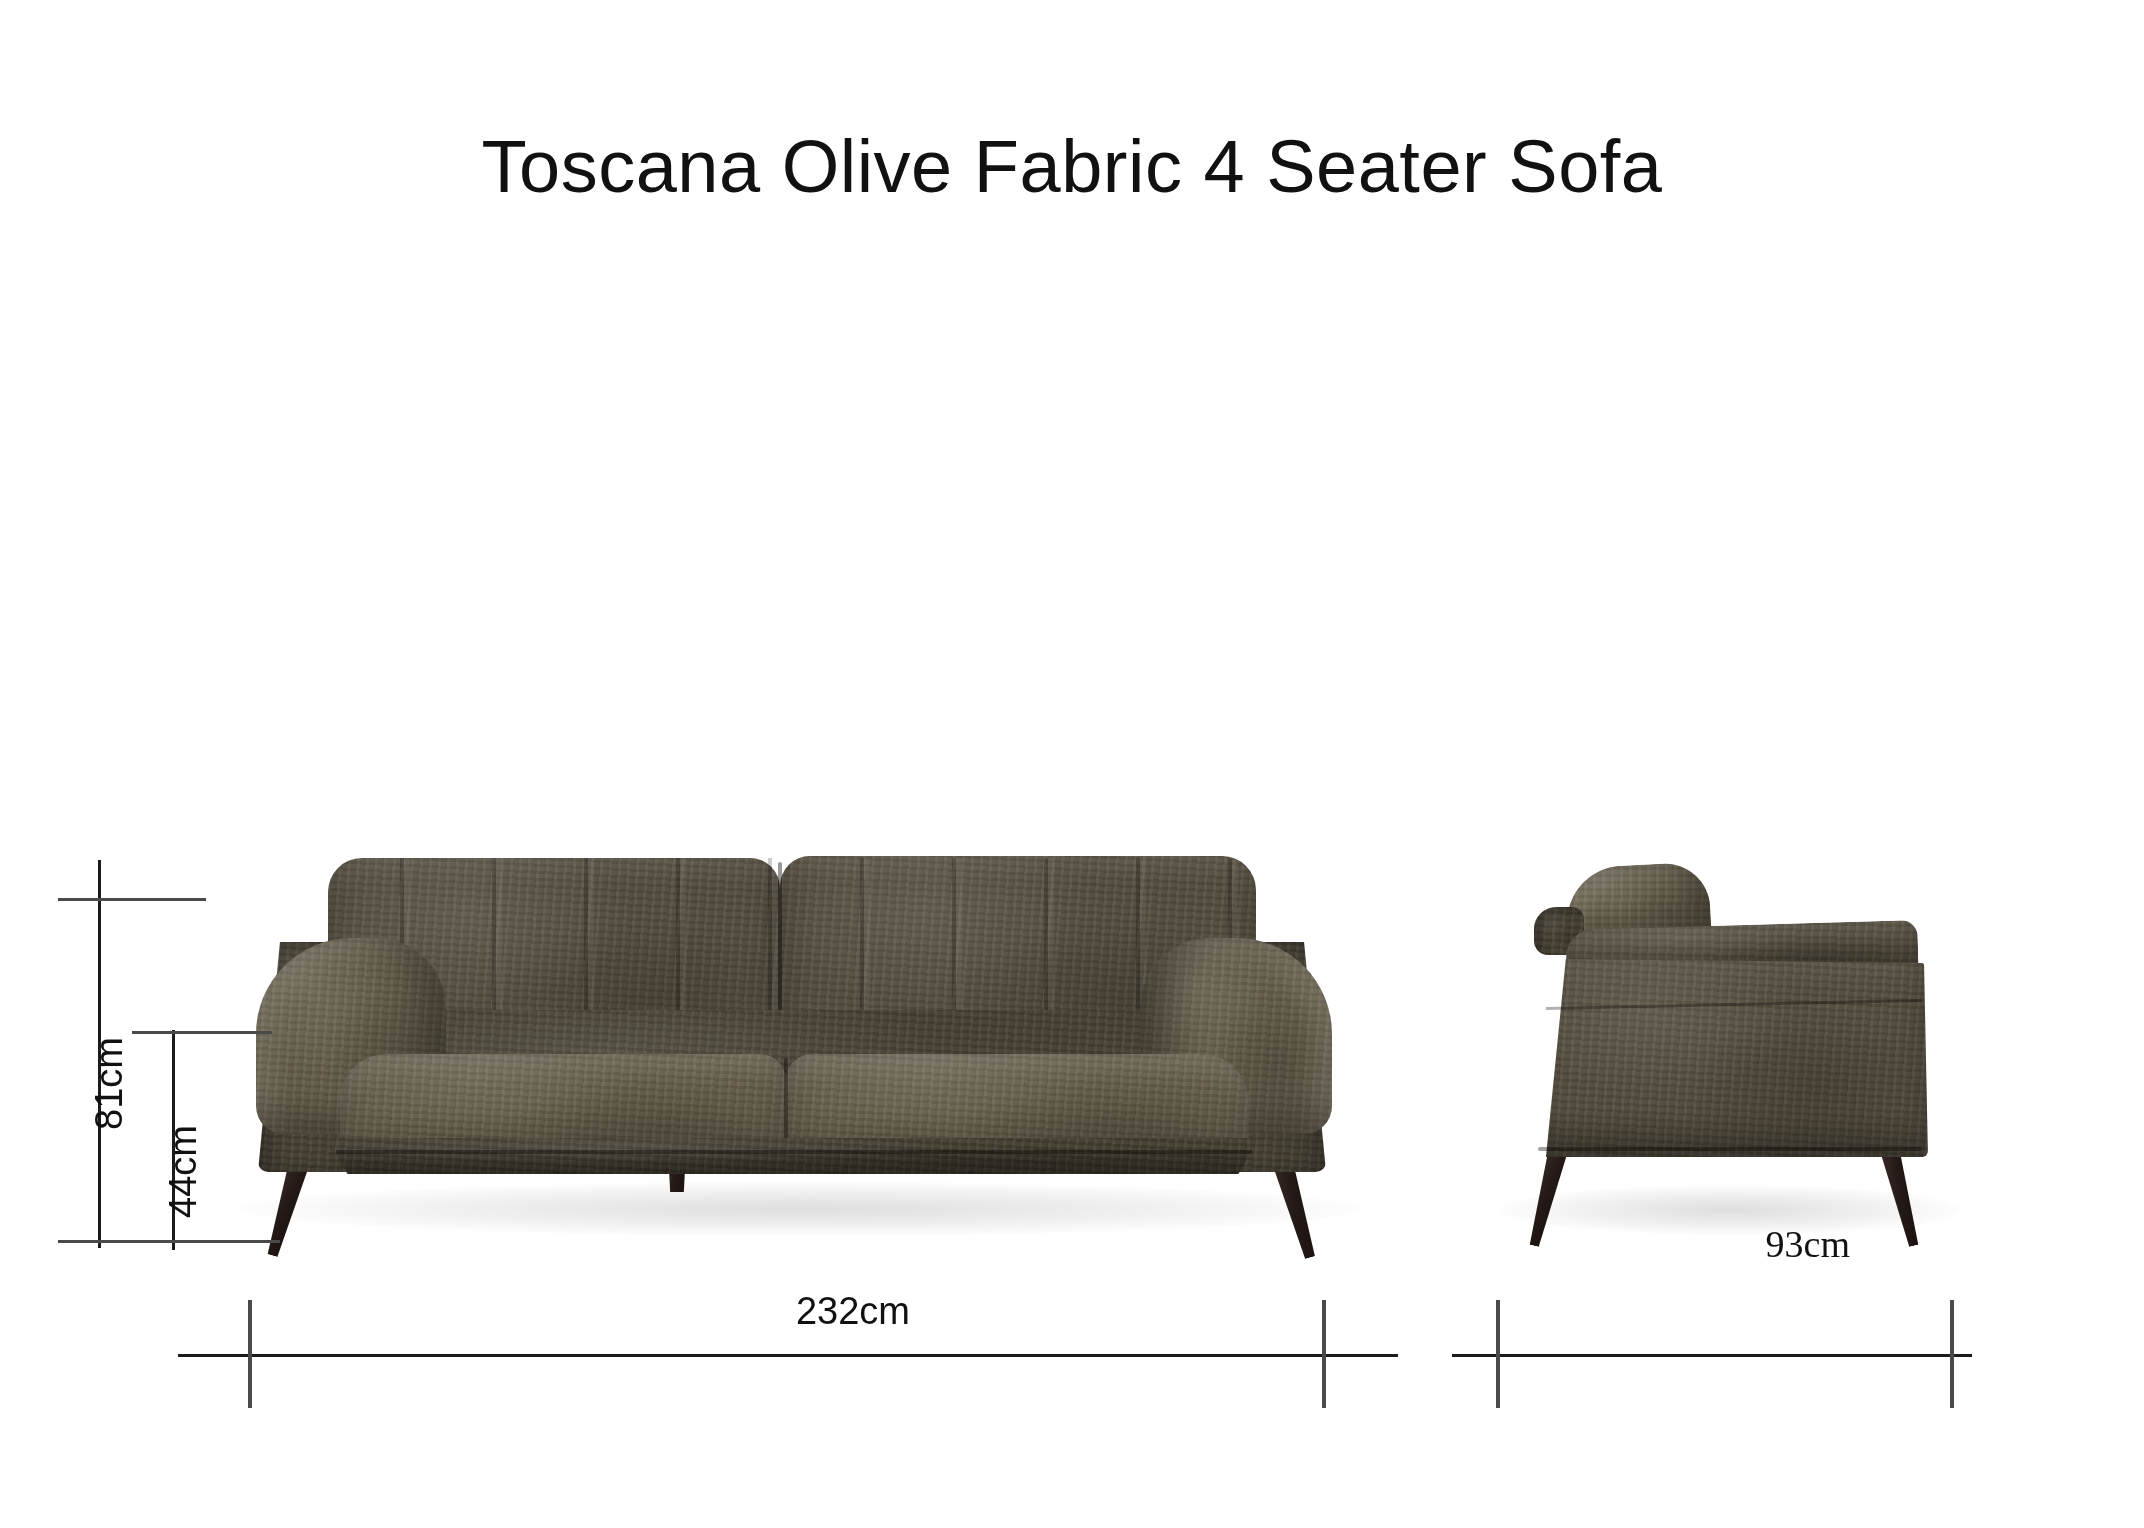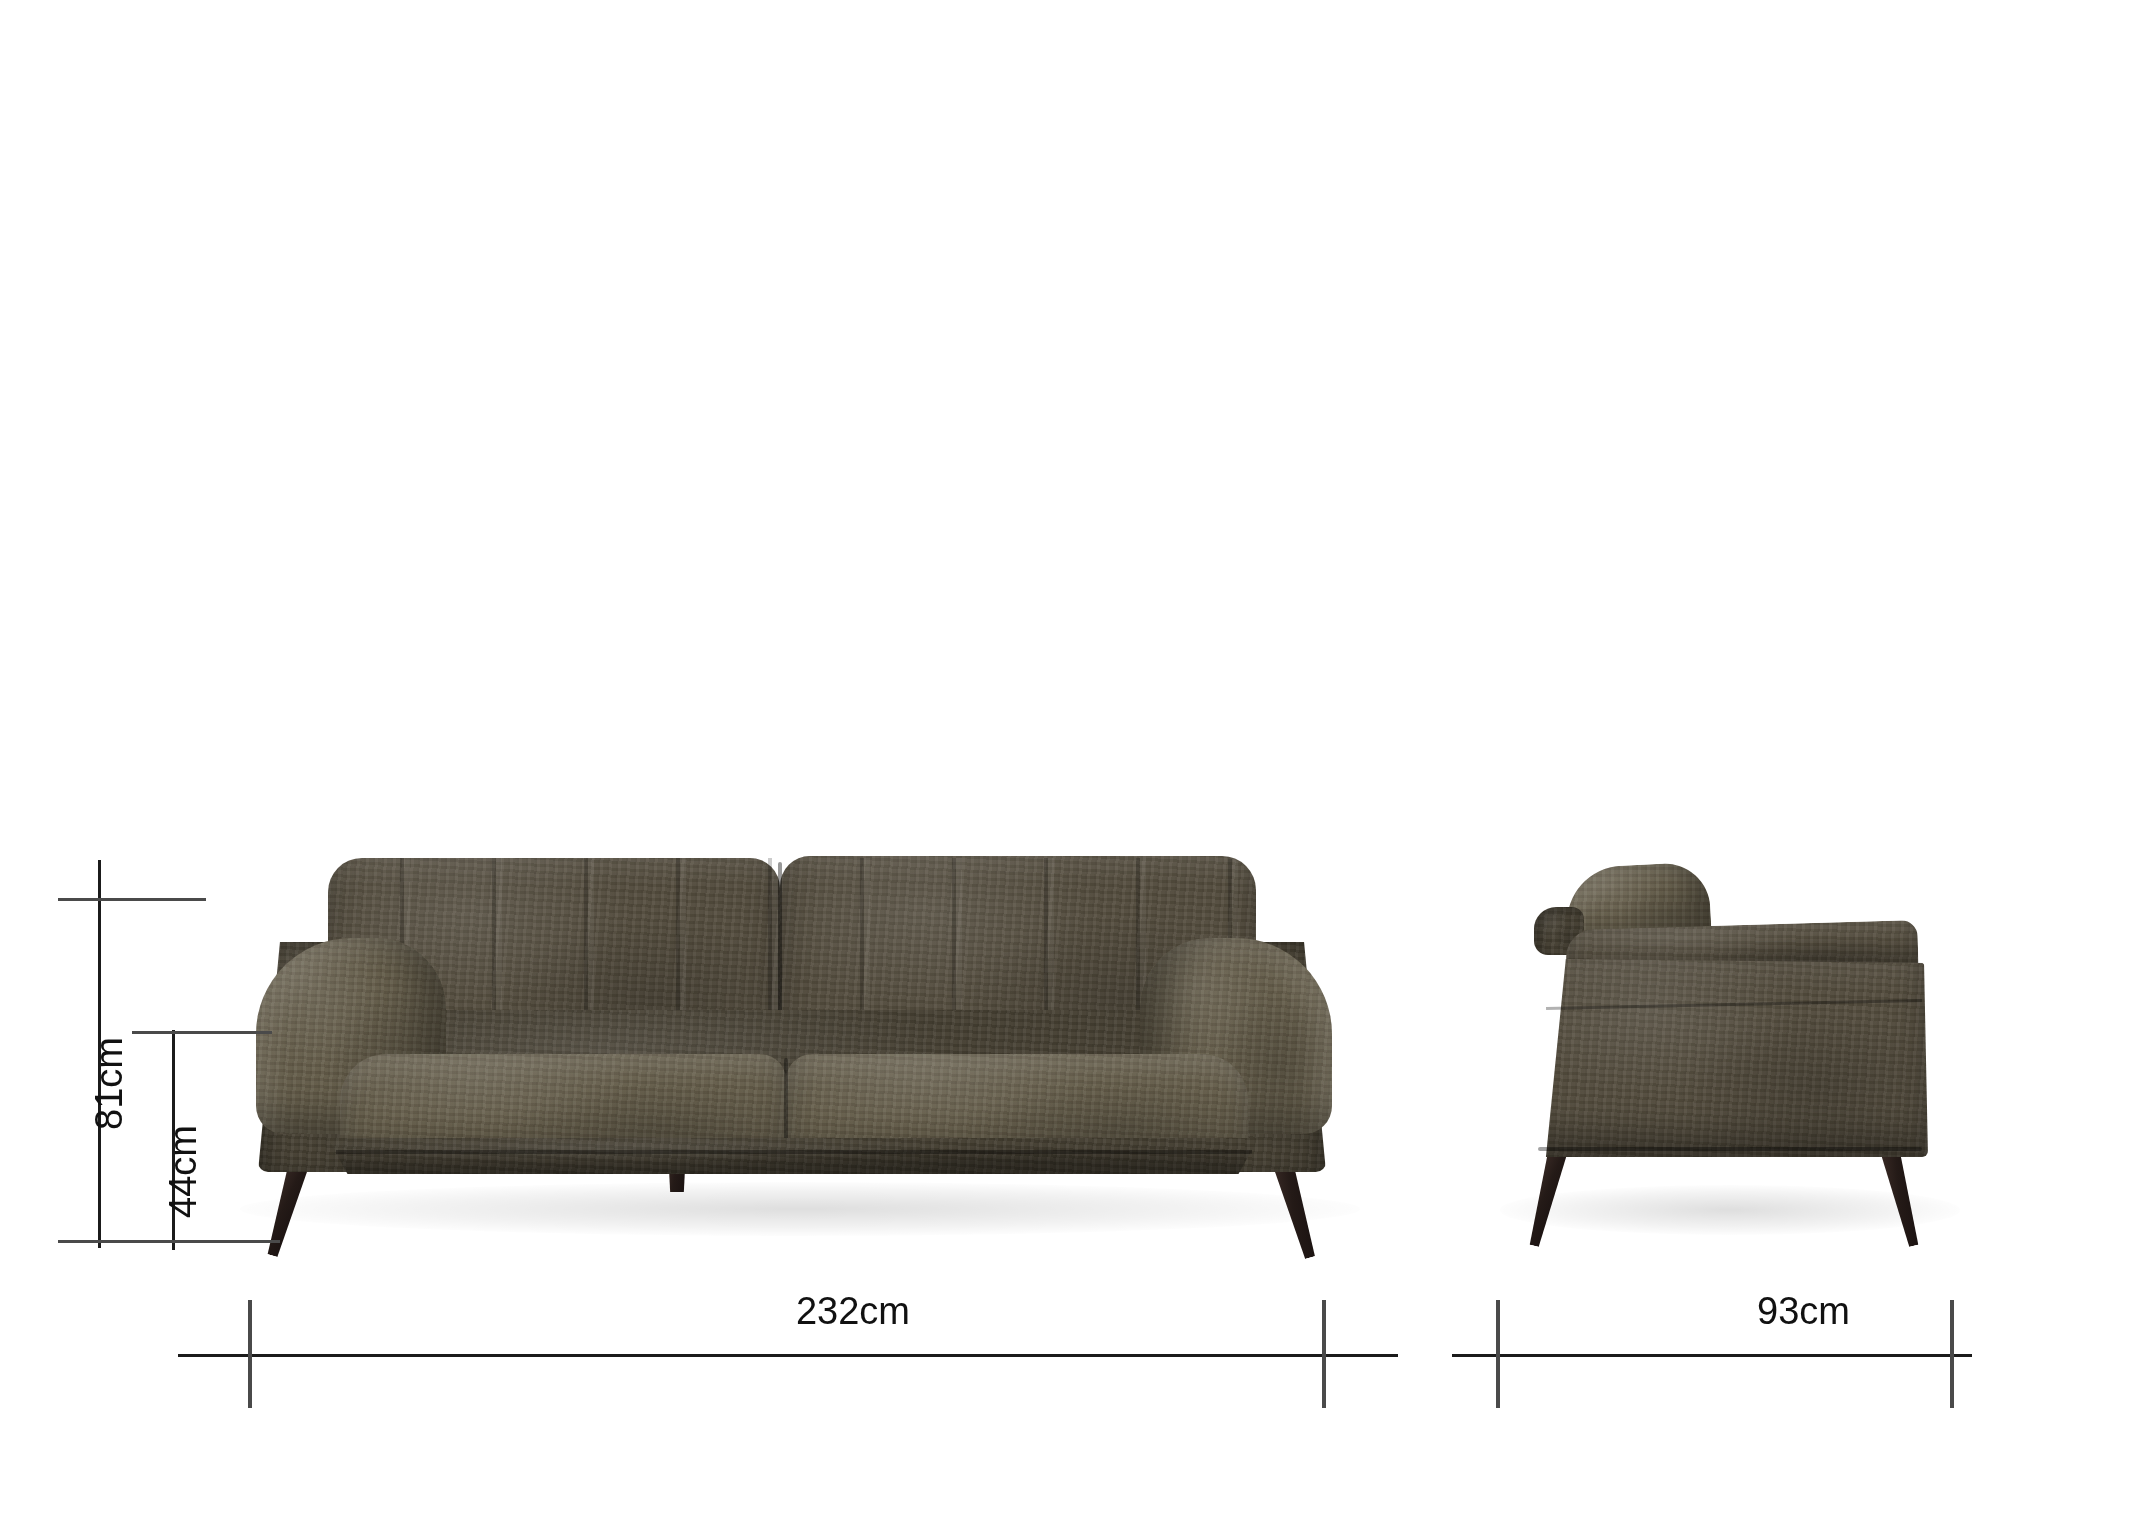--- a/index.html
+++ b/index.html
@@ -111,20 +111,21 @@
     position: absolute;
     border-radius: 50%;
     background: radial-gradient(ellipse at center, rgba(0,0,0,0.13) 0%, rgba(0,0,0,0.05) 48%, rgba(0,0,0,0) 75%);
   }
 </style>
 </head>
 <body>
 
 <div id="stage">
 
+  <div id="page-title">Toscana Olive Fabric 4 Seater Sofa</div>
 
   <div class="sofa" id="front-sofa" style="left:240px; top:850px; width:1120px; height:420px;">
 
     <div class="floor-shadow" style="left:0px; top:332px; width:1120px; height:54px;"></div>
 
     <div class="leg" style="left:52px; top:300px; width:22px; height:110px;
                 transform: rotate(16deg); transform-origin: 50% 0%;
                 border-radius: 3px 3px 5px 5px;
                 clip-path: polygon(0% 0%, 100% 0%, 72% 100%, 26% 100%);"></div>
     <div class="leg" style="left:428px; top:300px; width:18px; height:42px;
@@ -255,16 +256,16 @@
     <div class="dim-line-h" style="left:178px; top:1354px; width:1220px;"></div>
     <div class="tick-v" style="left:248px; top:1300px; height:108px;"></div>
     <div class="tick-v" style="left:1322px; top:1300px; height:108px;"></div>
     <div class="dim-label horiz-centered" style="left:660px; top:1290px; width:250px;">232cm</div>
   </div>
 
   <div>
     <div class="dim-line-h" style="left:1452px; top:1354px; width:520px;"></div>
     <div class="tick-v" style="left:1496px; top:1300px; height:108px;"></div>
     <div class="tick-v" style="left:1950px; top:1300px; height:108px;"></div>
-    <div class="dim-label horiz-centered" style="left:1600px; top:1290px; width:250px;">93cm</div>
+    <div class="dim-label horiz-centered" style="left:1600px; top:1222px; width:250px;font-family:Liberation Serif, serif;">93cm</div>
   </div>
 
 </div>
 
 </body></html>

